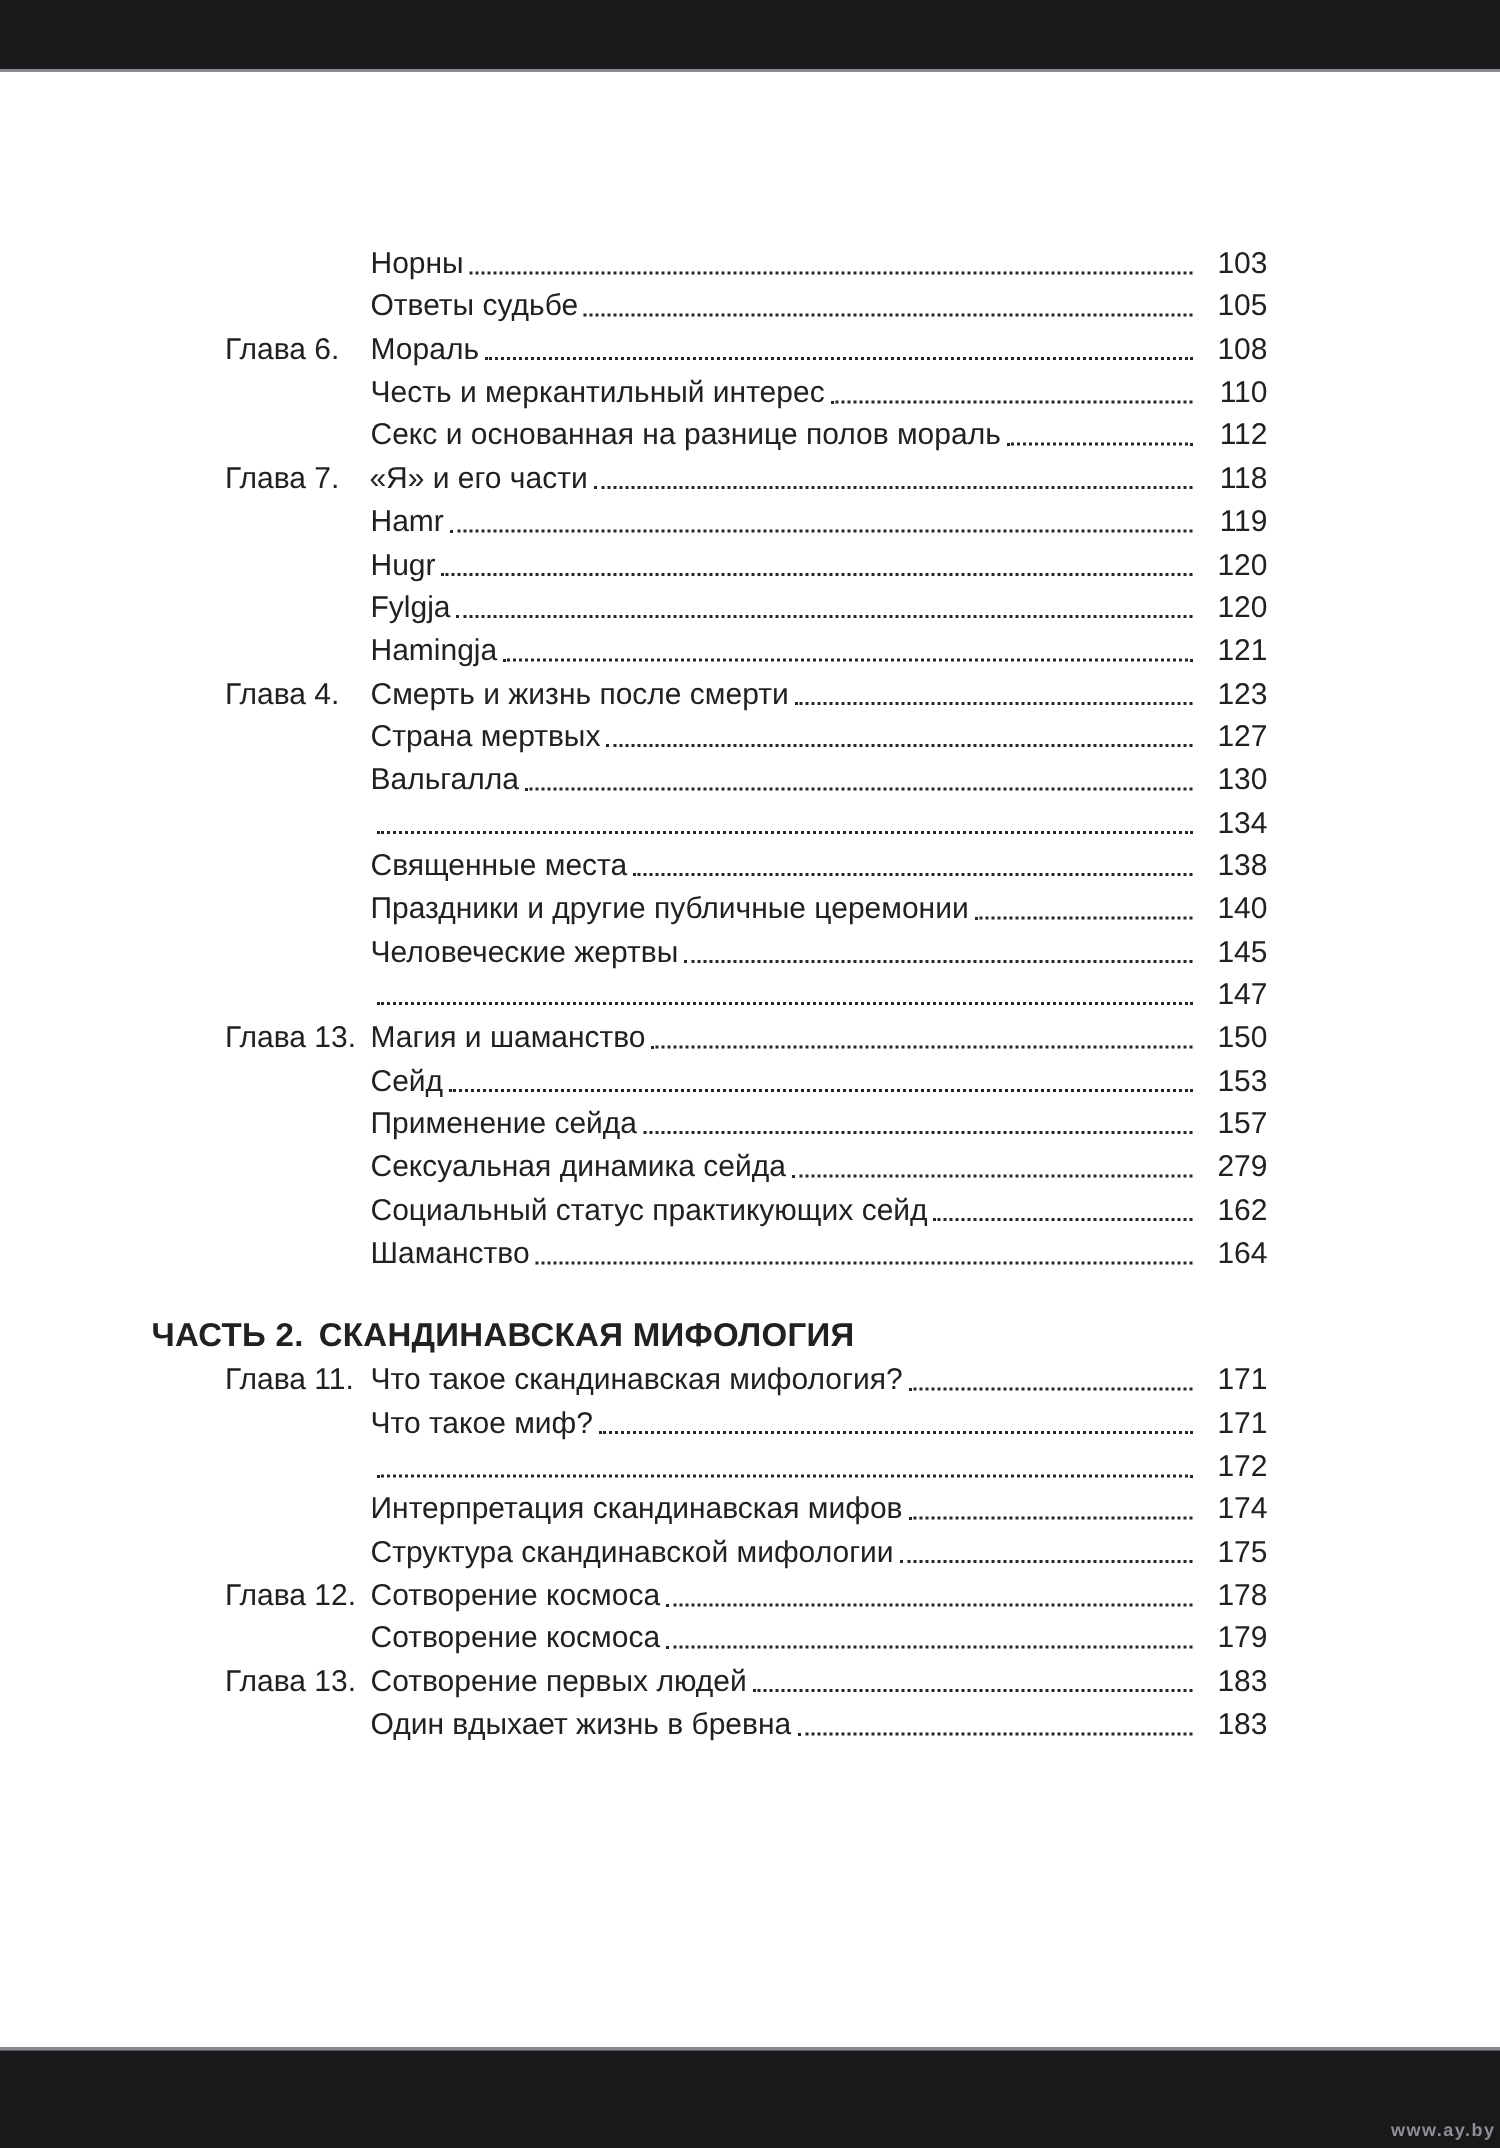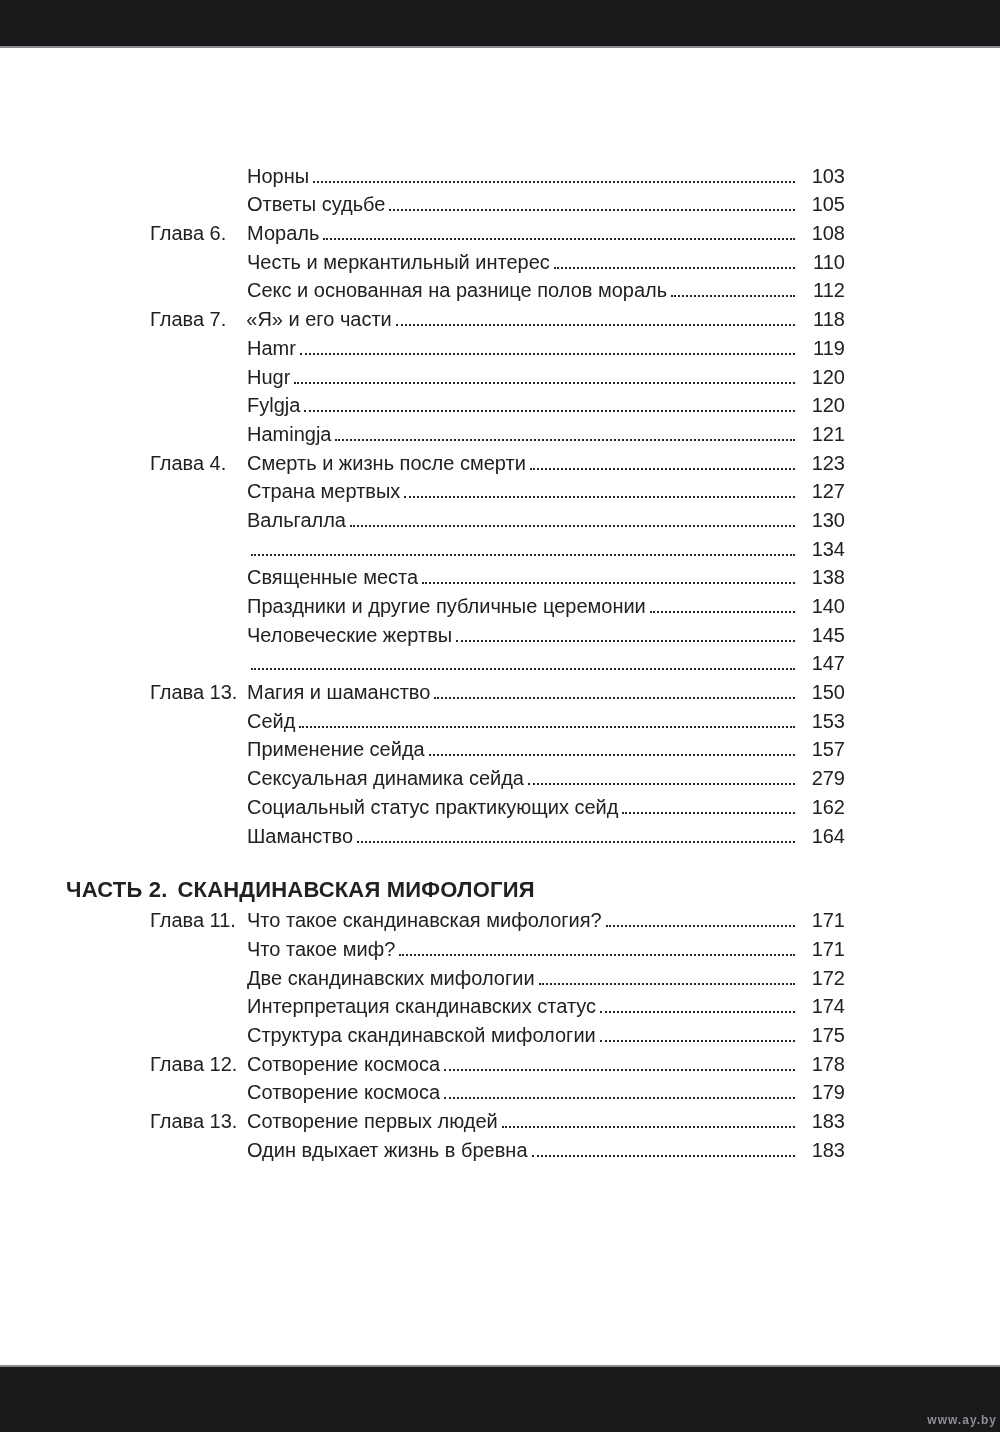--- a/index.html
+++ b/index.html
@@ -69,21 +69,21 @@
     min-width:12px;
   }
   .toc-row .pg{
     width:44px;
     flex-shrink:0;
     text-align:right;
   }
   .part-heading{
     height:30px;
     margin-top:26px;
-    padding-left:66px;
+    padding-left:101px;
     font-size:22px;
     font-weight:bold;
     line-height:30px;
     letter-spacing:.2px;
     white-space:nowrap;
   }
   .part-heading .ph-label{margin-right:10px;}
 </style>
 </head>
 <body>
@@ -247,27 +247,26 @@
     <span class="pg">171</span>
   </div>
         <div class="toc-row">
     <span class="ch"></span>
     <span class="t">Что такое миф?</span>
     <span class="leader"></span>
     <span class="pg">171</span>
   </div>
         <div class="toc-row">
     <span class="ch"></span>
-    <span class="t">Две скандинавских мифологии</span>
     <span class="leader"></span>
     <span class="pg">172</span>
   </div>
         <div class="toc-row">
     <span class="ch"></span>
-    <span class="t">Интерпретация скандинавских статус</span>
+    <span class="t">Интерпретация скандинавская мифов</span>
     <span class="leader"></span>
     <span class="pg">174</span>
   </div>
         <div class="toc-row">
     <span class="ch"></span>
     <span class="t">Структура скандинавской мифологии</span>
     <span class="leader"></span>
     <span class="pg">175</span>
   </div>
         <div class="toc-row">

